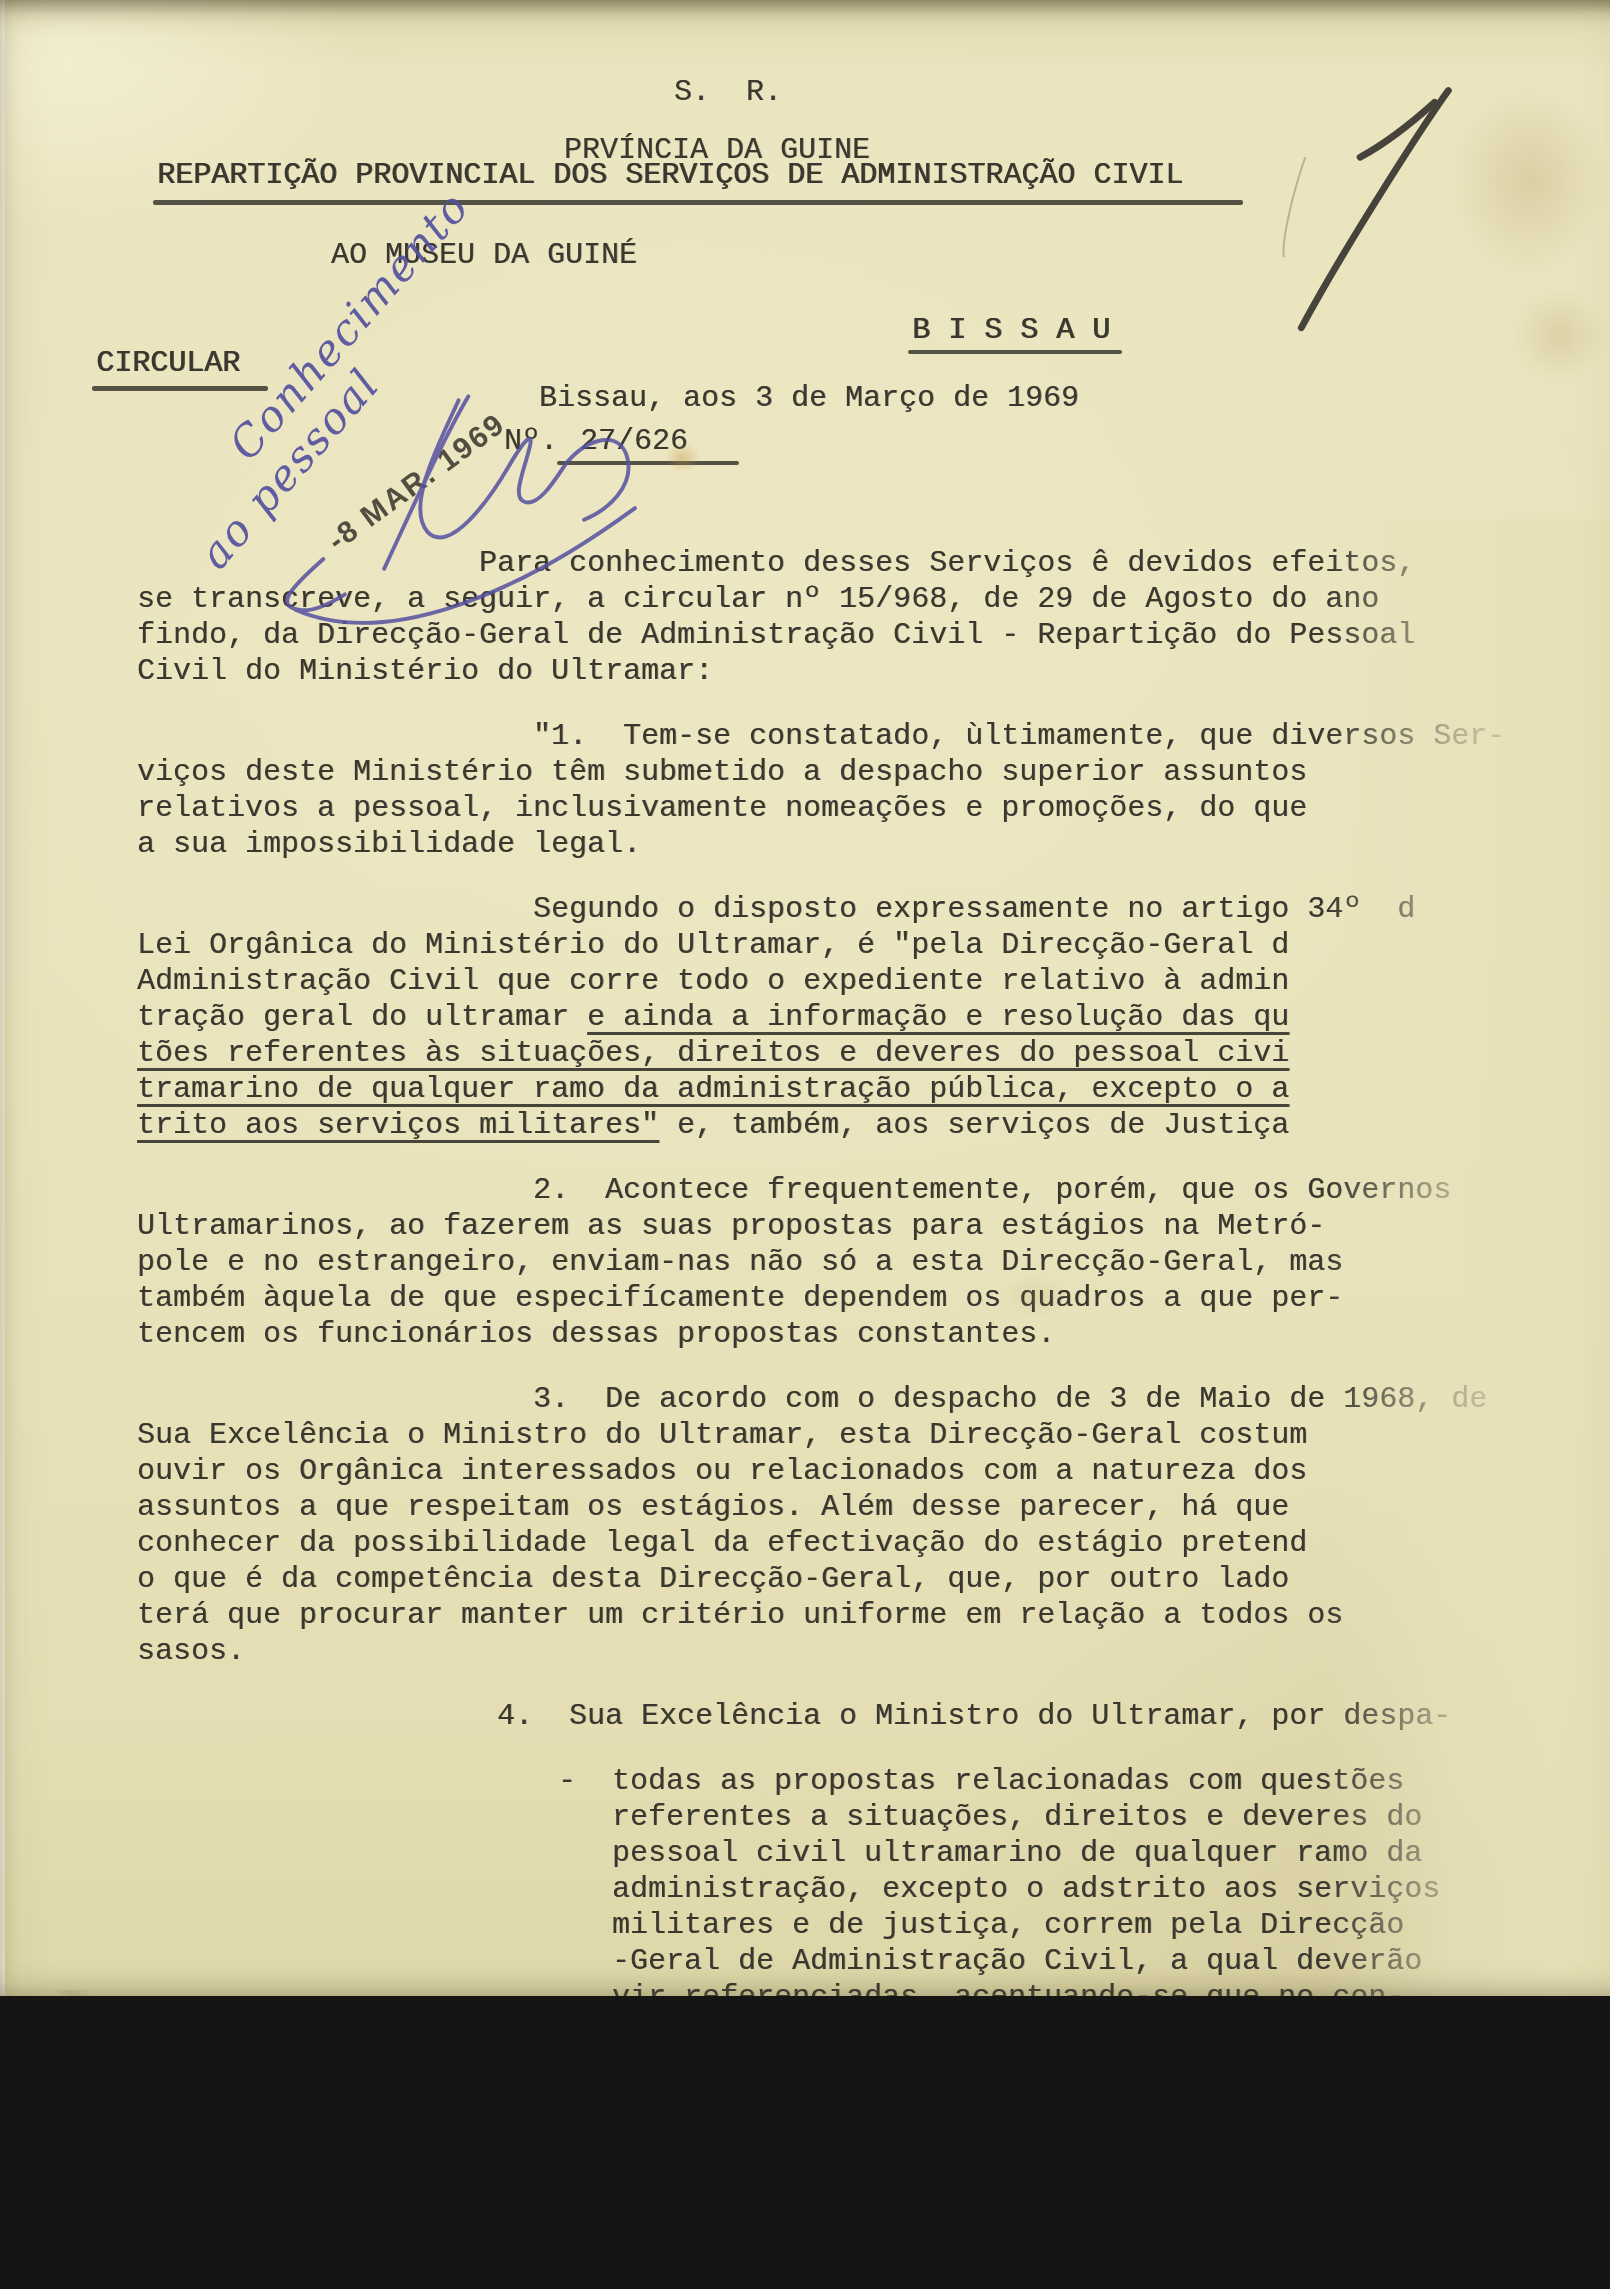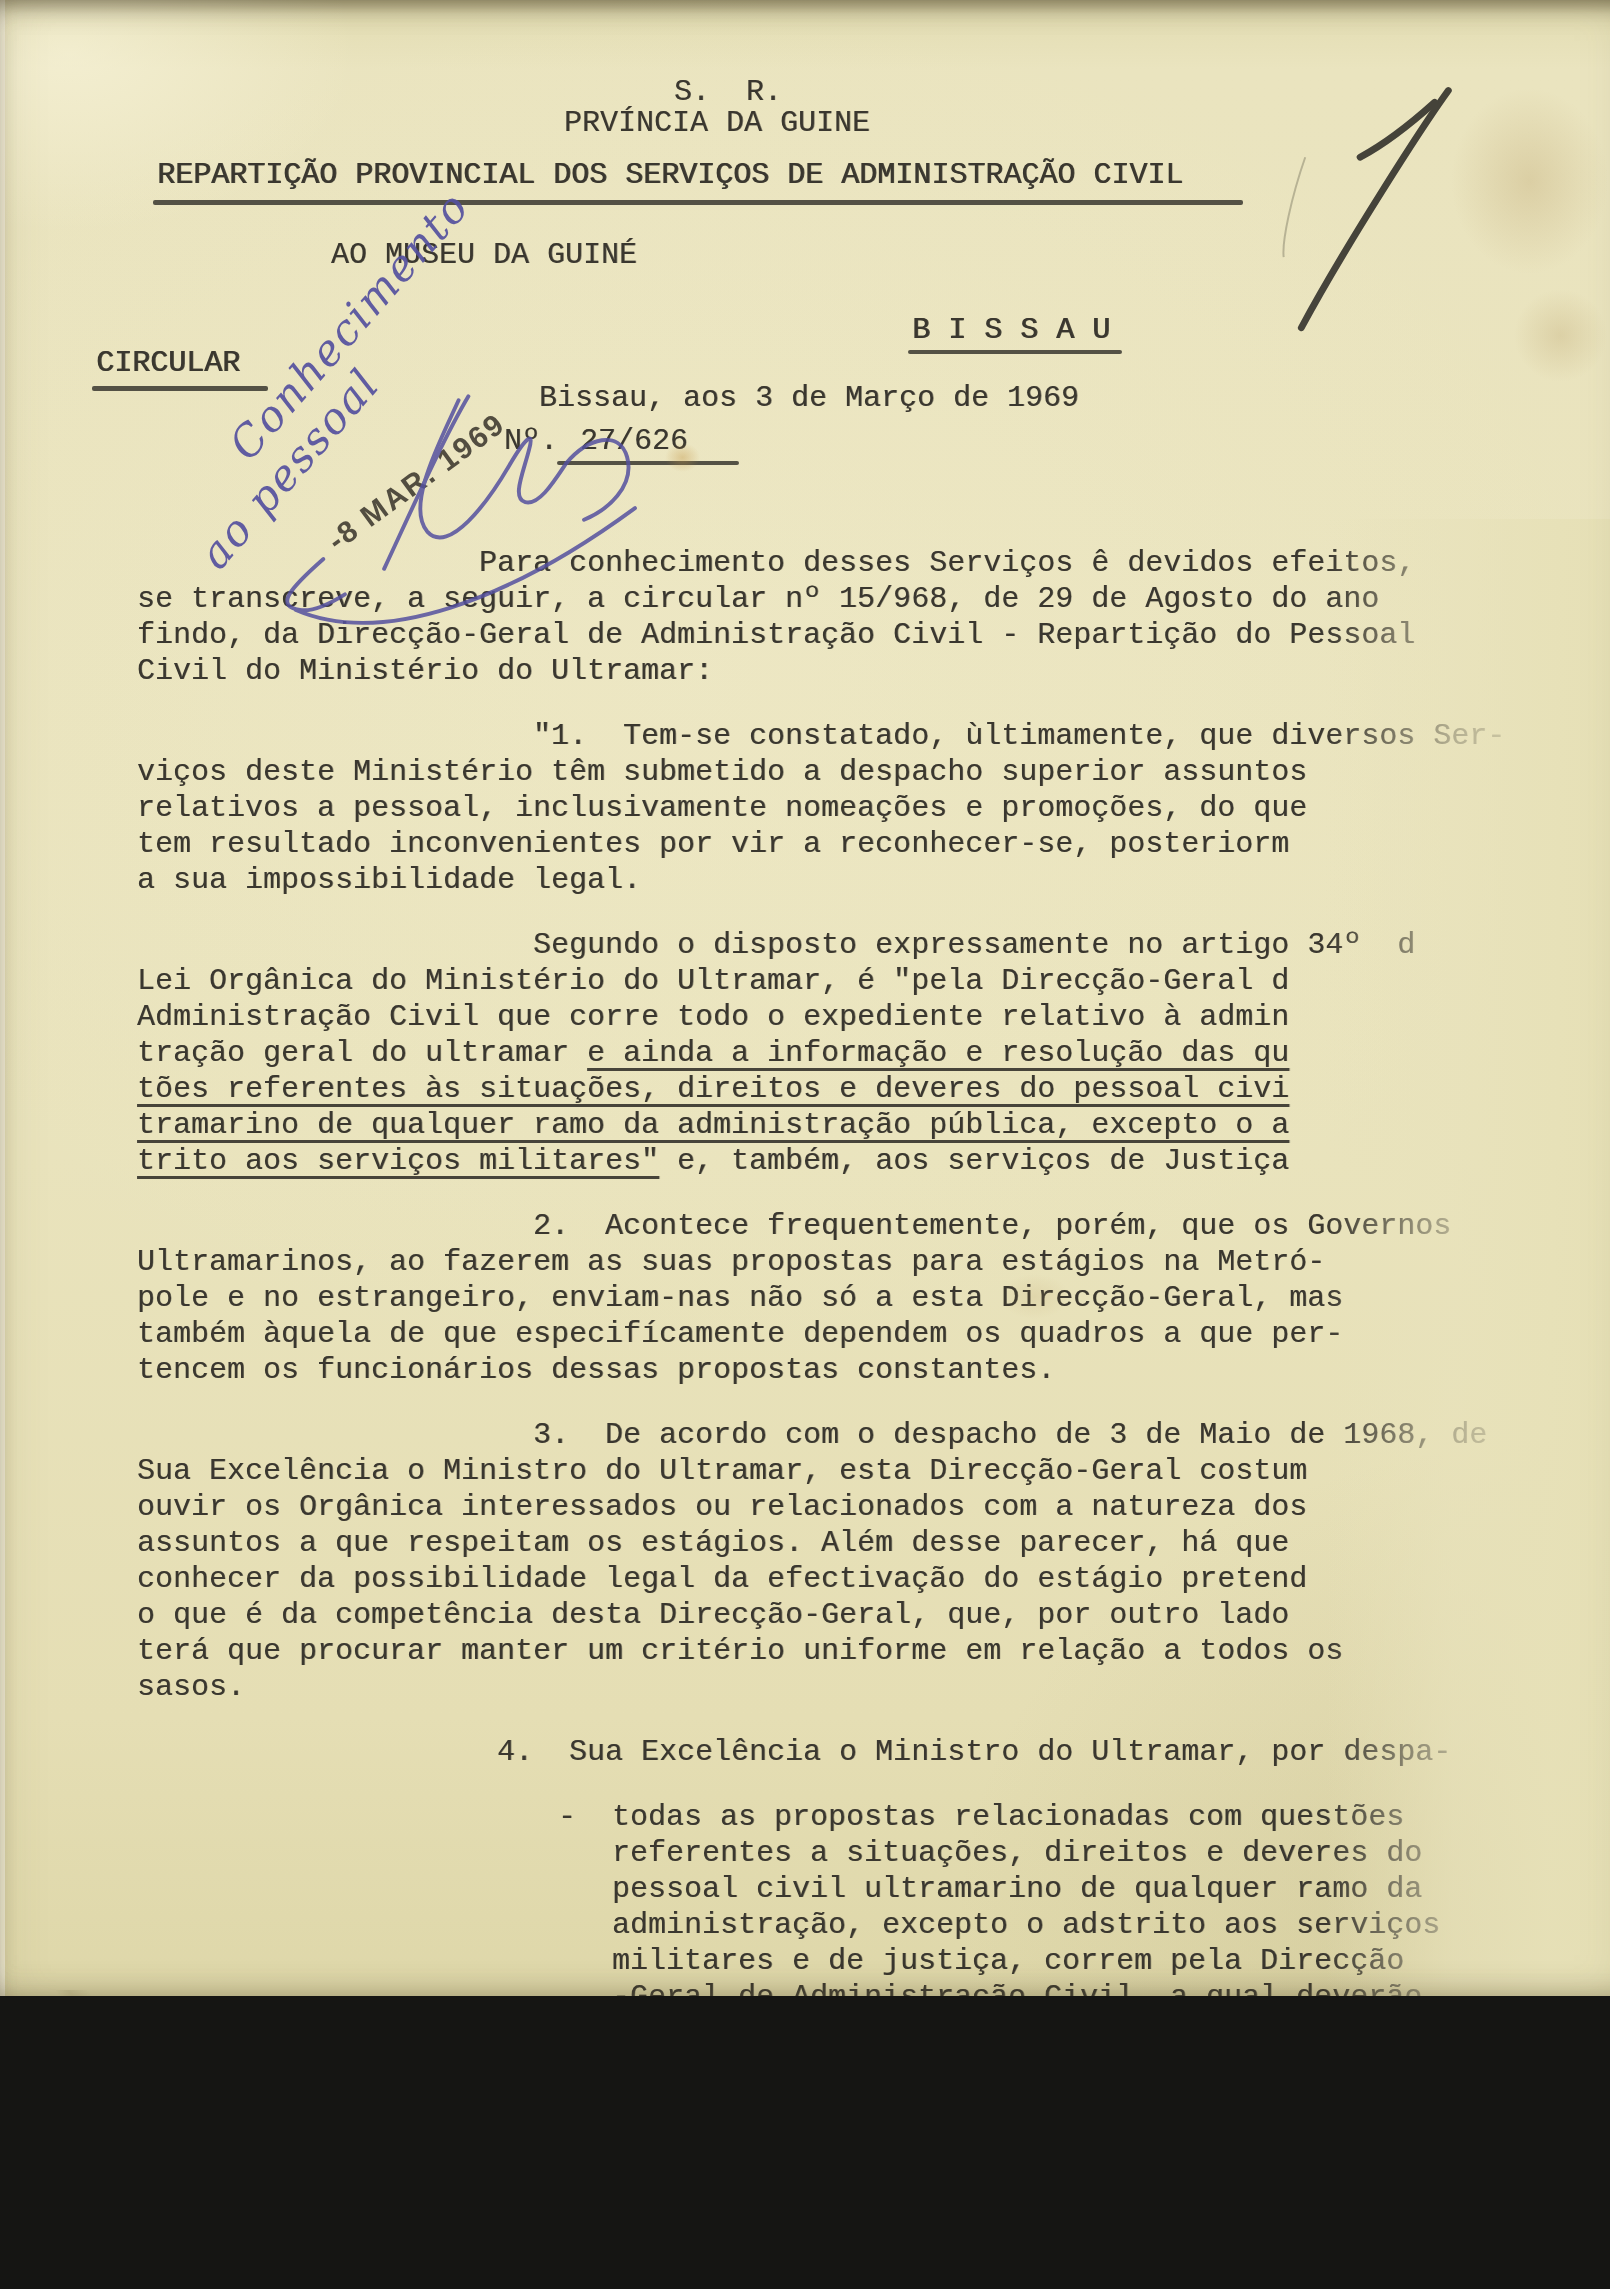--- a/index.html
+++ b/index.html
@@ -55,21 +55,21 @@
   .crease2{position:absolute;left:1304px;top:2078px;width:307px;height:212px;pointer-events:none;
     background:linear-gradient(135deg,transparent 40%,rgba(130,120,80,.15) 50%,transparent 60%);}
   svg.marks{position:absolute;inset:0;pointer-events:none;}
 </style>
 </head>
 <body>
 
 <div class="page">
 
   <div class="tw" style="left:674px;top:74px">S.  R.</div>
-  <div class="tw" style="left:564px;top:105px">PRVÍNCIA DA GUINE</div>
+  <div class="tw" style="left:564px;top:132px">PRVÍNCIA DA GUINE</div>
   <div class="tw bold" style="left:157px;top:157px">REPARTIÇÃO PROVINCIAL DOS SERVIÇOS DE ADMINISTRAÇÃO CIVIL</div>
   <div class="bar" style="left:153px;top:200px;width:1090px;height:4.9px"></div>
 
   <div class="tw" style="left:331px;top:237px">AO MUSEU DA GUINÉ</div>
 
   <div class="tw bold" style="left:912px;top:312px">B I S S A U</div>
   <div class="bar" style="left:908px;top:350px;width:214px;height:3.9px"></div>
 
   <div class="tw bold" style="left:96px;top:345px">CIRCULAR</div>
   <div class="bar" style="left:92px;top:386px;width:176px;height:4.9px"></div>
@@ -84,21 +84,20 @@
       <div class="para">
         <div class="line"><span>                   Para conhecimento desses Serviços ê devidos efeitos,</span></div>
         <div class="line"><span>se transcreve, a seguir, a circular nº 15/968, de 29 de Agosto do ano</span></div>
         <div class="line"><span>findo, da Direcção-Geral de Administração Civil - Repartição do Pessoal</span></div>
         <div class="line"><span>Civil do Ministério do Ultramar:</span></div>
       </div>
       <div class="para">
         <div class="line"><span>                      "1.  Tem-se constatado, ùltimamente, que diversos Ser-</span></div>
         <div class="line"><span>viços deste Ministério têm submetido a despacho superior assuntos</span></div>
         <div class="line"><span>relativos a pessoal, inclusivamente nomeações e promoções, do que</span></div>
-        <div class="line"><span>tem resultado inconvenientes por vir a reconhecer-se, posteriorm</span></div>
         <div class="line"><span>a sua impossibilidade legal.</span></div>
       </div>
       <div class="para">
         <div class="line"><span>                      Segundo o disposto expressamente no artigo 34º  d</span></div>
         <div class="line"><span>Lei Orgânica do Ministério do Ultramar, é "pela Direcção-Geral d</span></div>
         <div class="line"><span>Administração Civil que corre todo o expediente relativo à admin</span></div>
         <div class="line"><span>tração geral do ultramar </span><span class="u">e ainda a informação e resolução das qu</span></div>
         <div class="line"><span class="u">tões referentes às situações, direitos e deveres do pessoal civi</span></div>
         <div class="line"><span class="u">tramarino de qualquer ramo da administração pública, excepto o a</span></div>
         <div class="line"><span class="u">trito aos serviços militares"</span><span> e, também, aos serviços de Justiça</span></div>

